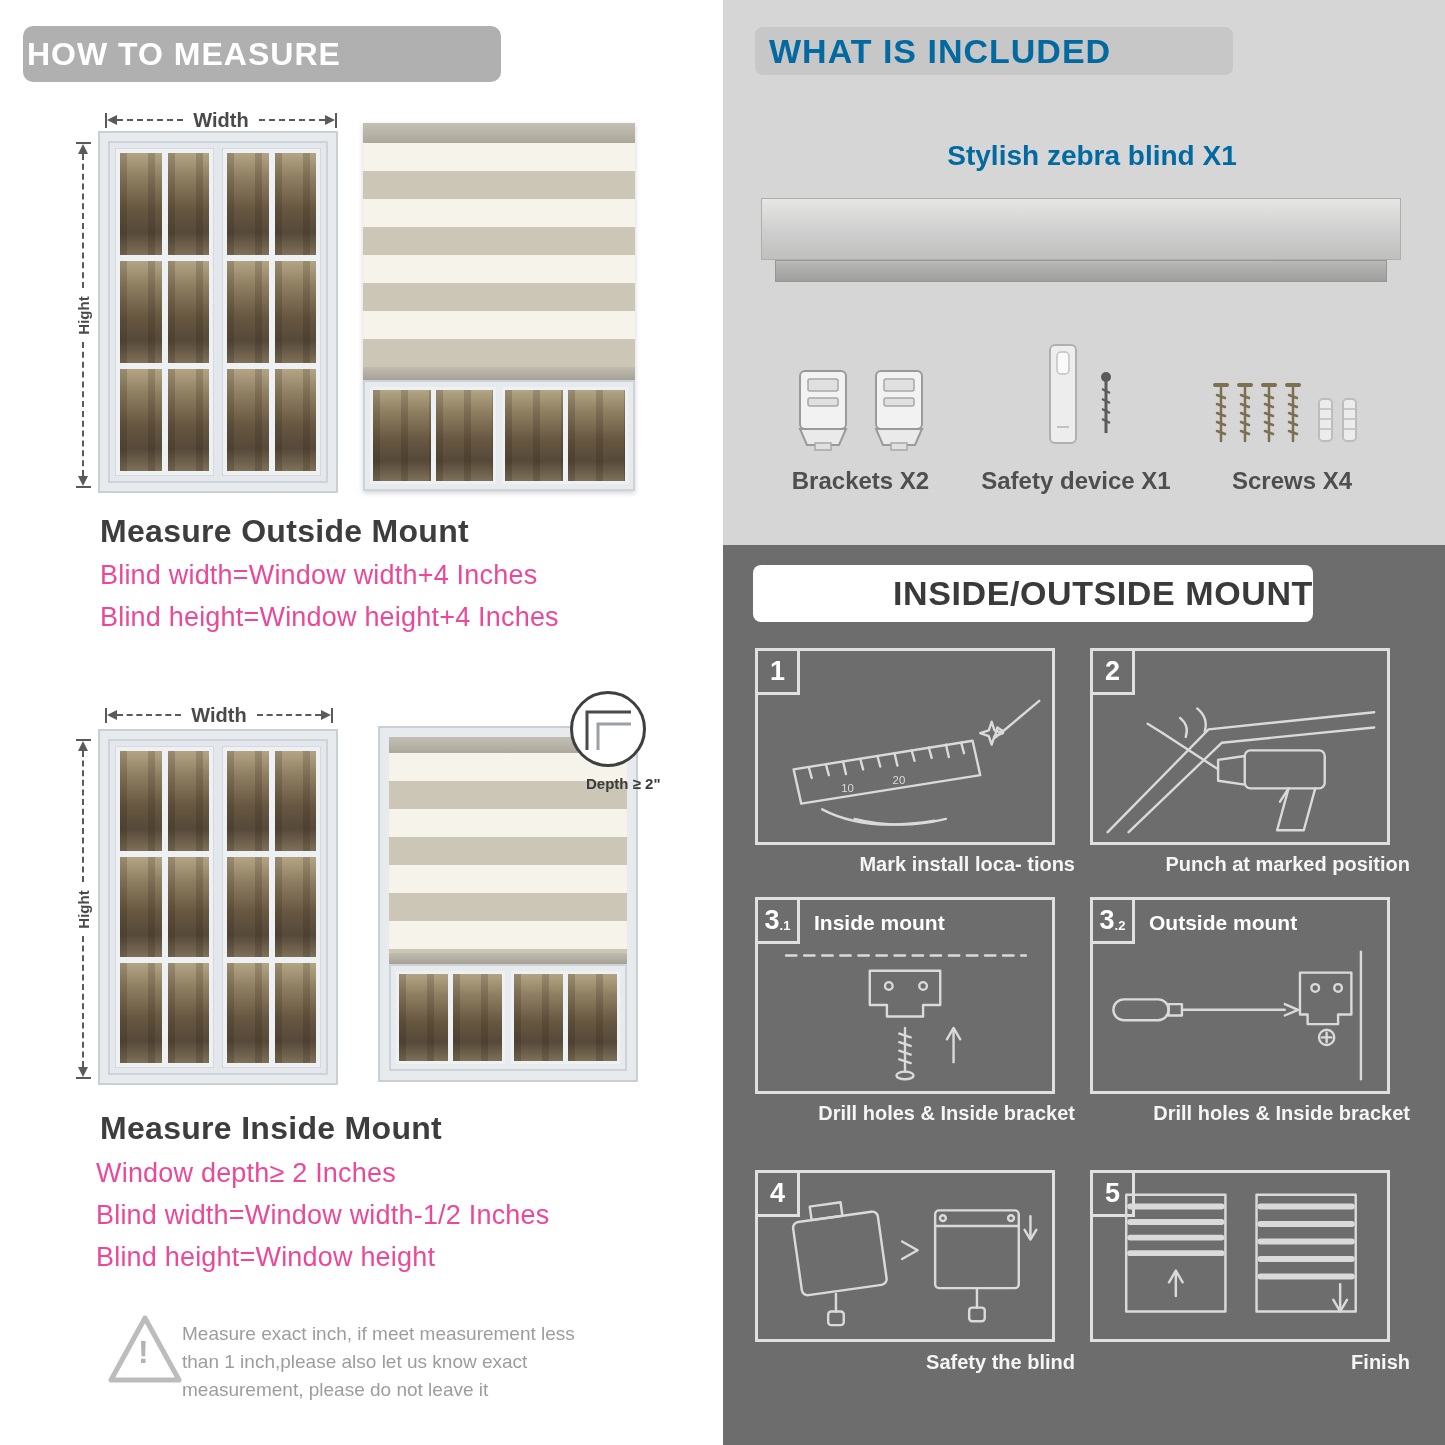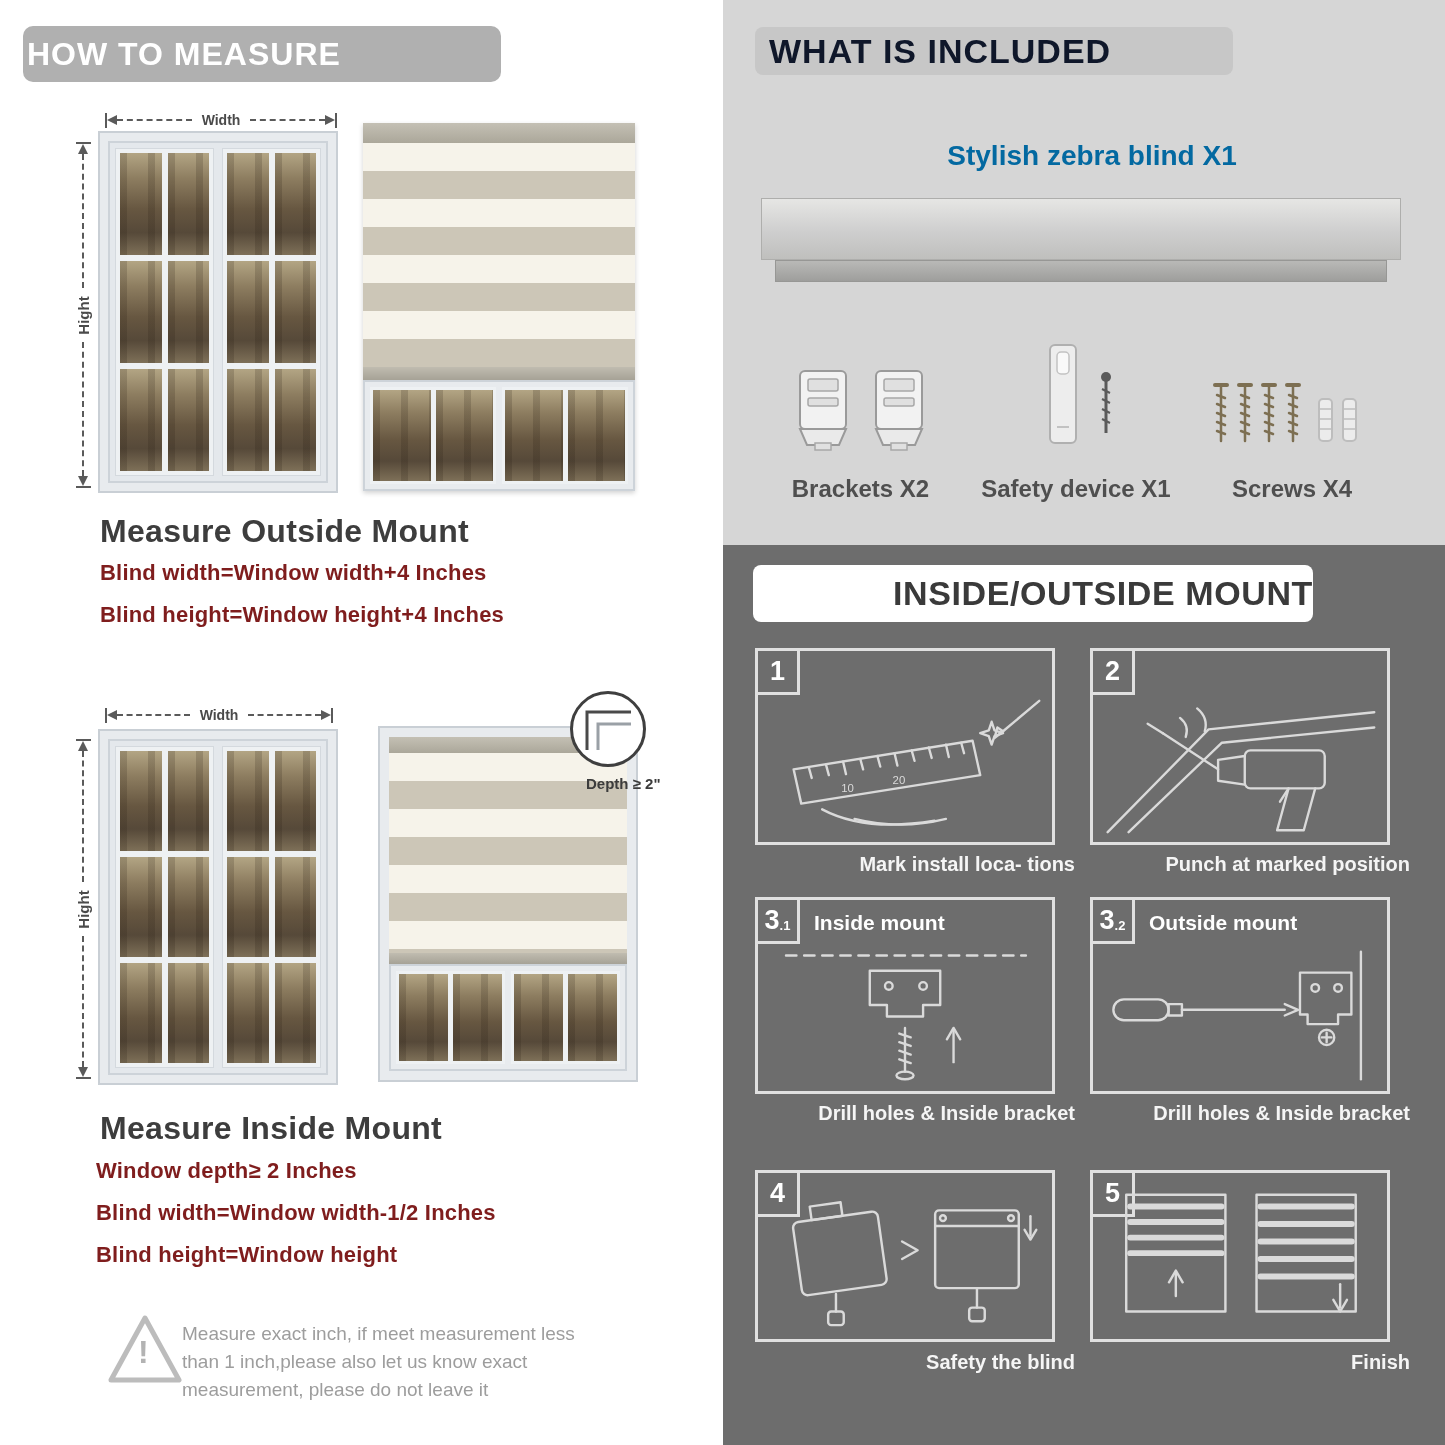--- a/index.html
+++ b/index.html
@@ -12,21 +12,21 @@
   
   .left-panel { position:absolute; left:0; top:0; width:723px; height:1445px; background:#fff; }
   .banner-gray {
     position:absolute; left:23px; top:26px; width:478px; height:56px;
     background:#b0b0b0; border-radius:10px; color:#fff; font-size:32px; font-weight:bold;
     line-height:56px; padding-left:4px; letter-spacing:1px; box-sizing:border-box;
   }
   .fig { position:absolute; }
 
   
-  .dim-h { position:absolute; display:flex; align-items:center; color:#4a4a4a; font-size:14px; font-weight:bold; height:20px; }
+  .dim-h { position:absolute; display:flex; align-items:center; color:#4a4a4a; font-size:20px; font-weight:bold; height:20px; }
   .dim-h .ln { flex:1; border-top:2px dashed #5a5a5a; height:0; }
   .dim-h .tick { width:2px; height:15px; background:#5a5a5a; }
   .dim-h .ah-l { width:0;height:0;border-top:5px solid transparent;border-bottom:5px solid transparent;border-right:10px solid #5a5a5a; }
   .dim-h .ah-r { width:0;height:0;border-top:5px solid transparent;border-bottom:5px solid transparent;border-left:10px solid #5a5a5a; }
   .dim-h .lbl { padding:0 10px; white-space:nowrap; }
 
   .dim-v { position:absolute; display:flex; flex-direction:column; align-items:center; width:22px; }
   .dim-v .ln { flex:1; border-left:2px dashed #5a5a5a; width:0; }
   .dim-v .tick { height:2px; width:15px; background:#5a5a5a; }
   .dim-v .ah-u { width:0;height:0;border-left:5px solid transparent;border-right:5px solid transparent;border-bottom:10px solid #5a5a5a; }
@@ -65,40 +65,40 @@
   .blind-in .zebra { height:200px; }
   .blind-in .rail-bot { height:11px; }
 
   .callout {
     position:absolute; border-radius:50%; background:#fff; border:3px solid #3f3f3f;
     display:flex; align-items:center; justify-content:center; box-sizing:border-box;
   }
   .depth-lbl { position:absolute; font-size:15px; font-weight:bold; color:#3c3c3c; white-space:nowrap; }
 
   .h2-title { position:absolute; font-size:32px; font-weight:bold; color:#3d3d3d; letter-spacing:0.3px; }
-  .sub-line { position:absolute; font-size:22px; font-weight:bold; color:#7f1d1d; letter-spacing:0.2px; }
+  .sub-line { position:absolute; font-size:27px; font-weight:normal; color:#ec4899; letter-spacing:0.2px; }
 
   .warn-text { position:absolute; font-size:19px; color:#9d9d9d; line-height:28px; }
   .warn-glyph { position:absolute; font-size:32px; font-weight:bold; color:#b3b3b3; }
 
   
   .included { position:absolute; left:723px; top:0; width:722px; height:545px; background:#d6d6d6; }
   .banner-light {
     position:absolute; left:32px; top:27px; width:478px; height:48px;
-    background:#c7c7c7; border-radius:8px; color:#0f172a; font-size:34px; font-weight:bold;
+    background:#c7c7c7; border-radius:8px; color:#0369a1; font-size:34px; font-weight:bold;
     line-height:48px; padding-left:14px; letter-spacing:1px; box-sizing:border-box;
   }
   .product-name { position:absolute; left:8px; top:140px; width:100%; text-align:center; font-size:28px; font-weight:bold; color:#0369a1; }
   .headrail-main { position:absolute; left:38px; top:198px; width:640px; height:62px;
     background:linear-gradient(180deg,#e6e6e4 0%,#cecece 55%,#bfbfbd 100%); border:1px solid #aeaeac; box-sizing:border-box; }
   .headrail-under { position:absolute; left:52px; top:260px; width:612px; height:22px;
     background:linear-gradient(180deg,#b9b9b7,#9e9e9c); border:1px solid #979795; box-sizing:border-box; }
   .inc-item { position:absolute; text-align:center; }
   .inc-icons { display:flex; justify-content:center; align-items:flex-end; gap:16px; height:118px; }
-  .inc-label { margin-top:22px; font-size:24px; font-weight:bold; color:#4f4f4f; }
+  .inc-label { margin-top:14px; font-size:24px; font-weight:bold; color:#4f4f4f; }
 
   
   .mount { position:absolute; left:723px; top:545px; width:722px; height:900px; background:#6d6d6d;text-align:right; }
   .banner-white {
     position:absolute; left:30px; top:20px; width:560px; height:57px;
     background:#ffffff; border-radius:8px; color:#3a3a3a; font-size:34px; font-weight:bold;
     line-height:57px; padding-left:20px; letter-spacing:0.6px; box-sizing:border-box;
   }
   .step-box { position:absolute; width:300px; border:3px solid #e0e0e0; box-sizing:border-box; }
   .step-num {

